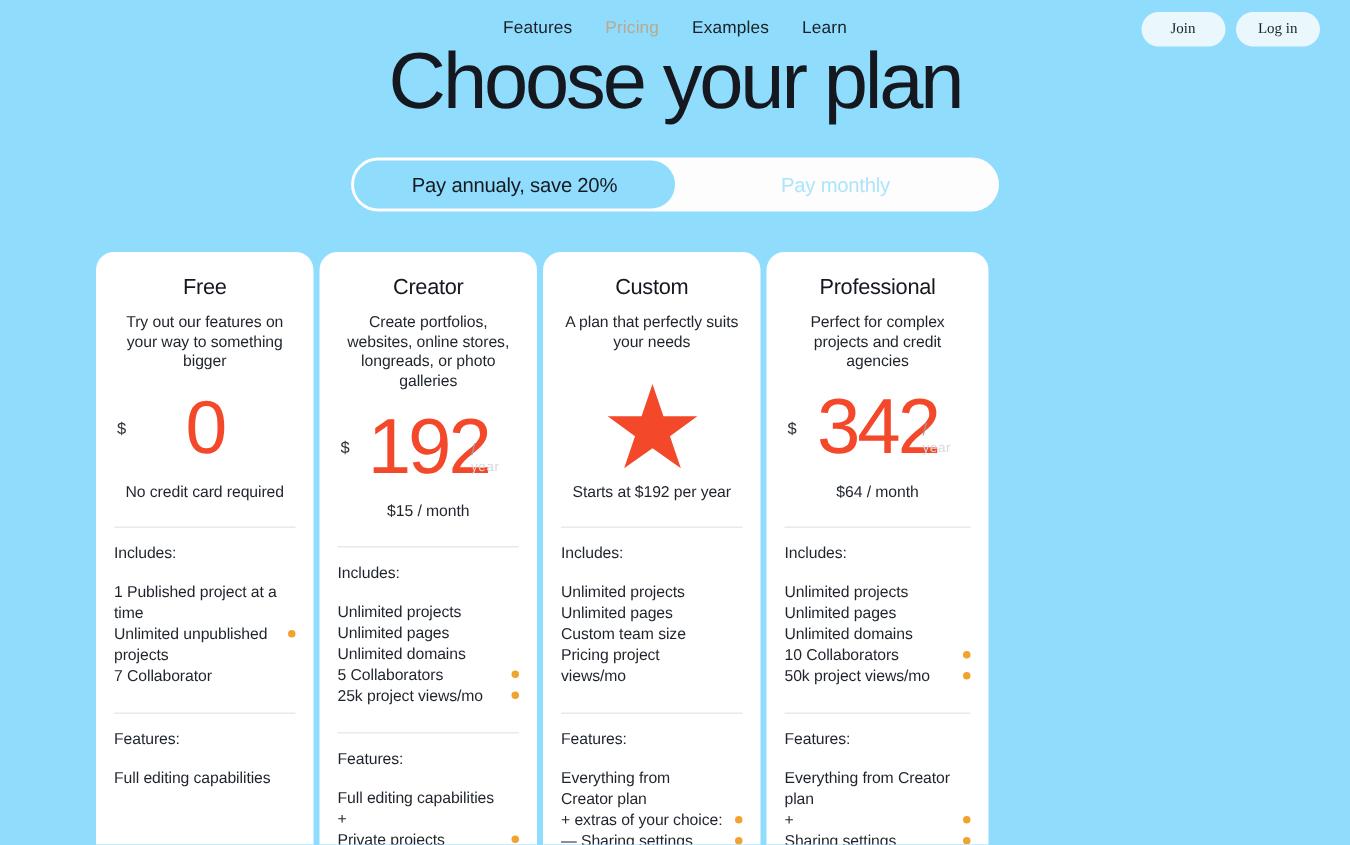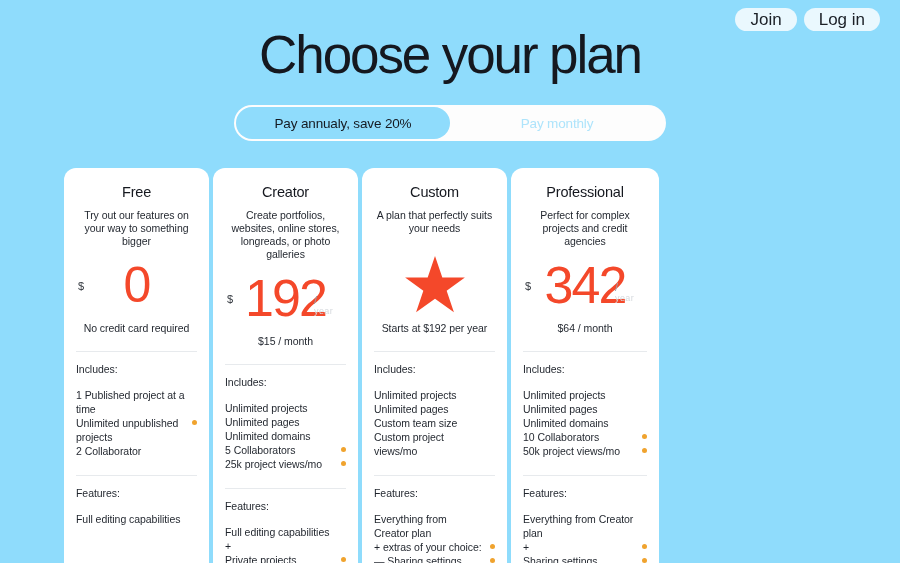--- a/index.html
+++ b/index.html
@@ -51,22 +51,22 @@
     gap: 7px;
   }
 
   .pill-btn {
     background: #eaf8fe;
     border: none;
     border-radius: 20px;
     height: 23px;
     min-width: 56px;
     padding: 0 15px;
-    font-family: Liberation Sans, sans-serif;
-    font-size: 17px;
+    font-family: Liberation Serif, serif;
+    font-size: 10px;
     color: #1b2027;
     cursor: pointer;
     line-height: 23px;
   }
 
   
   .page-title {
     position: absolute;
     top: 24px;
     left: 0; right: 0;
@@ -238,20 +238,26 @@
     width: 5px;
     height: 5px;
     border-radius: 50%;
     background: #f0a32e;
   }
 </style>
 </head>
 <body>
 
 <div class="topbar">
+  <div class="nav-center">
+      <span class="nav-link">Features</span>
+      <span class="nav-link active">Pricing</span>
+      <span class="nav-link">Examples</span>
+      <span class="nav-link">Learn</span>
+    </div>
 
   <div class="auth-group">
     <button class="pill-btn">Join</button>
     <button class="pill-btn">Log in</button>
   </div>
 </div>
 
 <h1 class="page-title">Choose your plan</h1>
 
 <div class="toggle-wrap">
@@ -266,21 +272,21 @@
       <div class="price-row">
         <span class="currency">$</span>
         <span class="amount zero">0</span>
       </div>
       <div class="sub-price">No credit card required</div>
       <div class="divider"></div>
       <div class="section-label">Includes:</div>
       <div class="feat-list">
         <div class="feat">1 Published project at a time</div>
         <div class="feat">Unlimited unpublished projects<span class="dot"></span></div>
-        <div class="feat">2 Collaborator</div>
+        <div class="feat">7 Collaborator</div>
       </div>
       <div class="divider"></div>
       <div class="section-label">Features:</div>
       <div class="feat-list">
         <div class="feat">Full editing capabilities</div>
       </div>
     </div>
     <div class="card">
       <div class="card-name">Creator</div>
       <div class="card-desc">Create portfolios, websites, online stores, longreads, or photo galleries</div>
@@ -315,21 +321,21 @@
           <path d="M50 0 L61.8 34.5 L98.2 34.5 L68.8 56.1 L80.5 90.5 L50 69 L19.5 90.5 L31.2 56.1 L1.8 34.5 L38.2 34.5 Z" fill="#f4482a"></path>
         </svg>
       </div>
       <div class="sub-price">Starts at $192 per year</div>
       <div class="divider"></div>
       <div class="section-label">Includes:</div>
       <div class="feat-list">
         <div class="feat">Unlimited projects</div>
         <div class="feat">Unlimited pages</div>
         <div class="feat">Custom team size</div>
-        <div class="feat">Custom project views/mo</div>
+        <div class="feat">Pricing project views/mo</div>
       </div>
       <div class="divider"></div>
       <div class="section-label">Features:</div>
       <div class="feat-list">
         <div class="feat">Everything from Creator plan</div>
         <div class="feat">+ extras of your choice:<span class="dot"></span></div>
         <div class="feat">— Sharing settings<span class="dot"></span></div>
       </div>
     </div>
     <div class="card wide">

